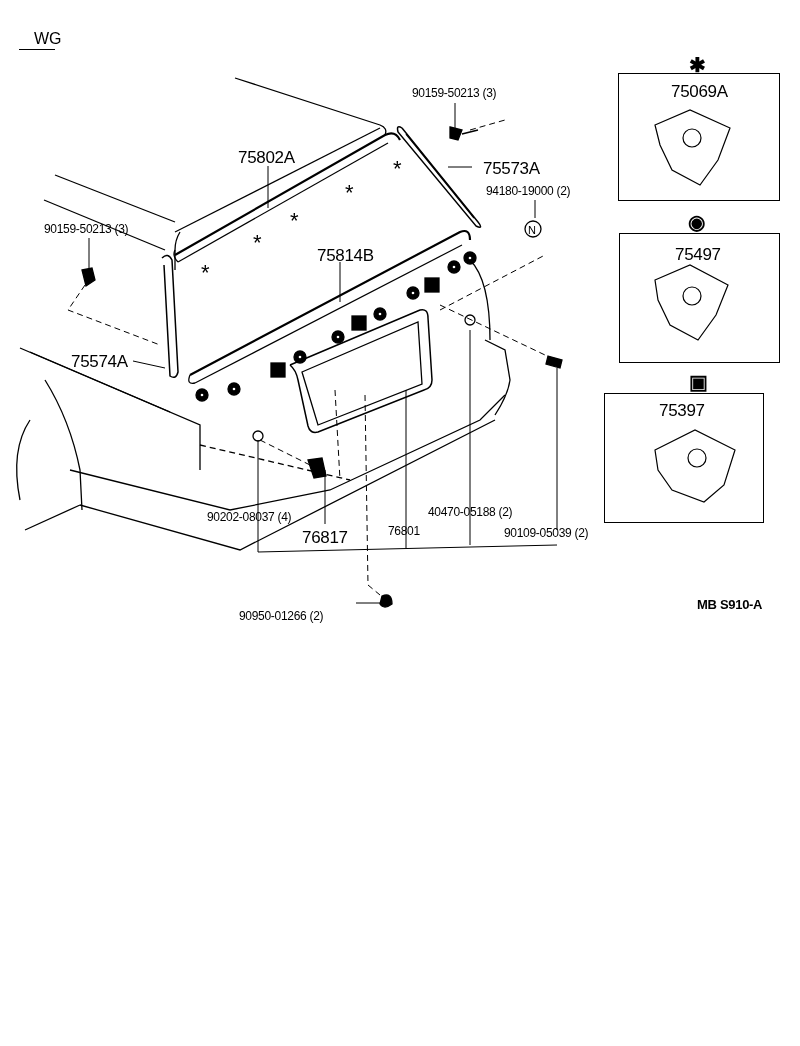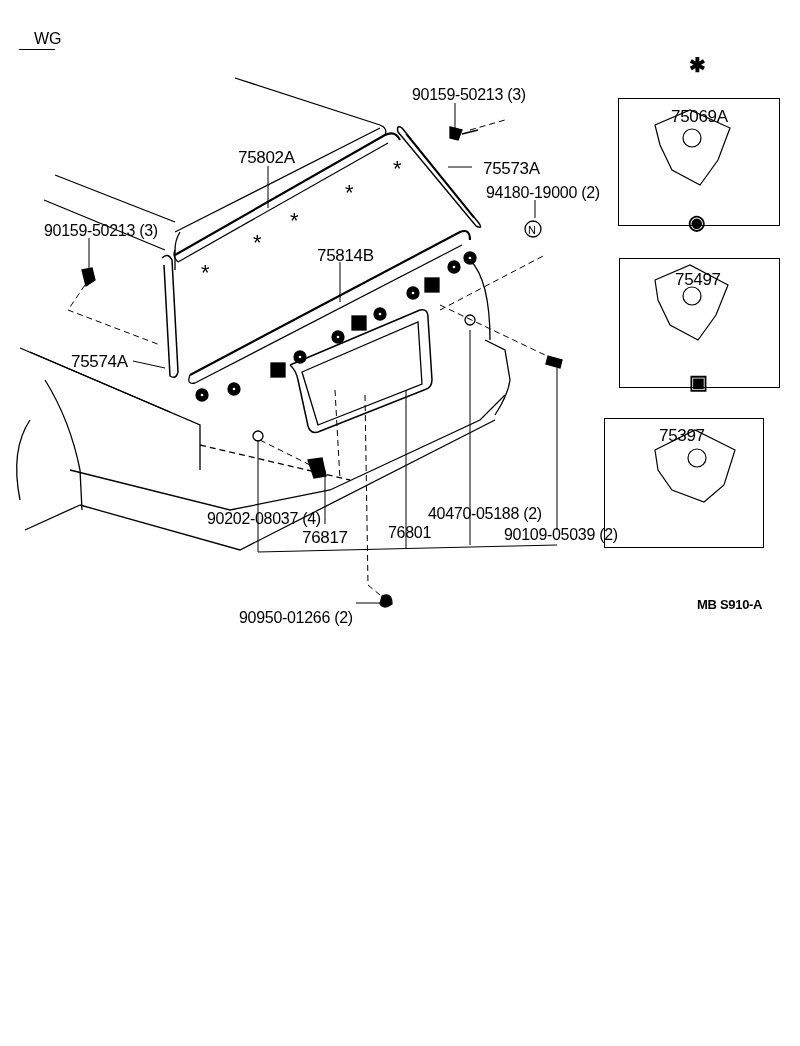--- a/index.html
+++ b/index.html
@@ -1,21 +1,21 @@
 <!DOCTYPE html>
 <html><head>
 <meta charset="utf-8">
 <style>
   html, body { margin: 0; padding: 0; background: #ffffff; }
   body { width: 800px; height: 1046px; position: relative; overflow: hidden; font-family: "Liberation Sans", sans-serif; color: #000; }
-  .lbl { position: absolute; font-size: 16px; letter-spacing: -0.3px; white-space: nowrap; line-height: 1; }
+  .lbl { position: absolute; font-size: 12px; letter-spacing: -0.3px; white-space: nowrap; line-height: 1; }
   .lbl.big { font-size: 17px; }
   .lbl.small { font-size: 13px; font-weight: bold; }
   svg.art { position: absolute; left: 0; top: 0; }
-  .box { position: absolute; border: 1.5px solid #000; margin-top: 25px; }
+  .box { position: absolute; border: 1.5px solid #000; }
   .symbol { position: absolute; font-size: 20px; line-height: 1; font-weight: bold; }
   #wg { position: absolute; left: 4px; top: 30px; font-size: 16px; margin-left: 30px; }
   #wg-line { position: absolute; left: 19px; top: 49px; width: 36px; border-top: 1.5px solid #000; }
 </style>
 </head>
 <body>
 
 <div id="wg">WG</div>
 <div id="wg-line"></div>
 

